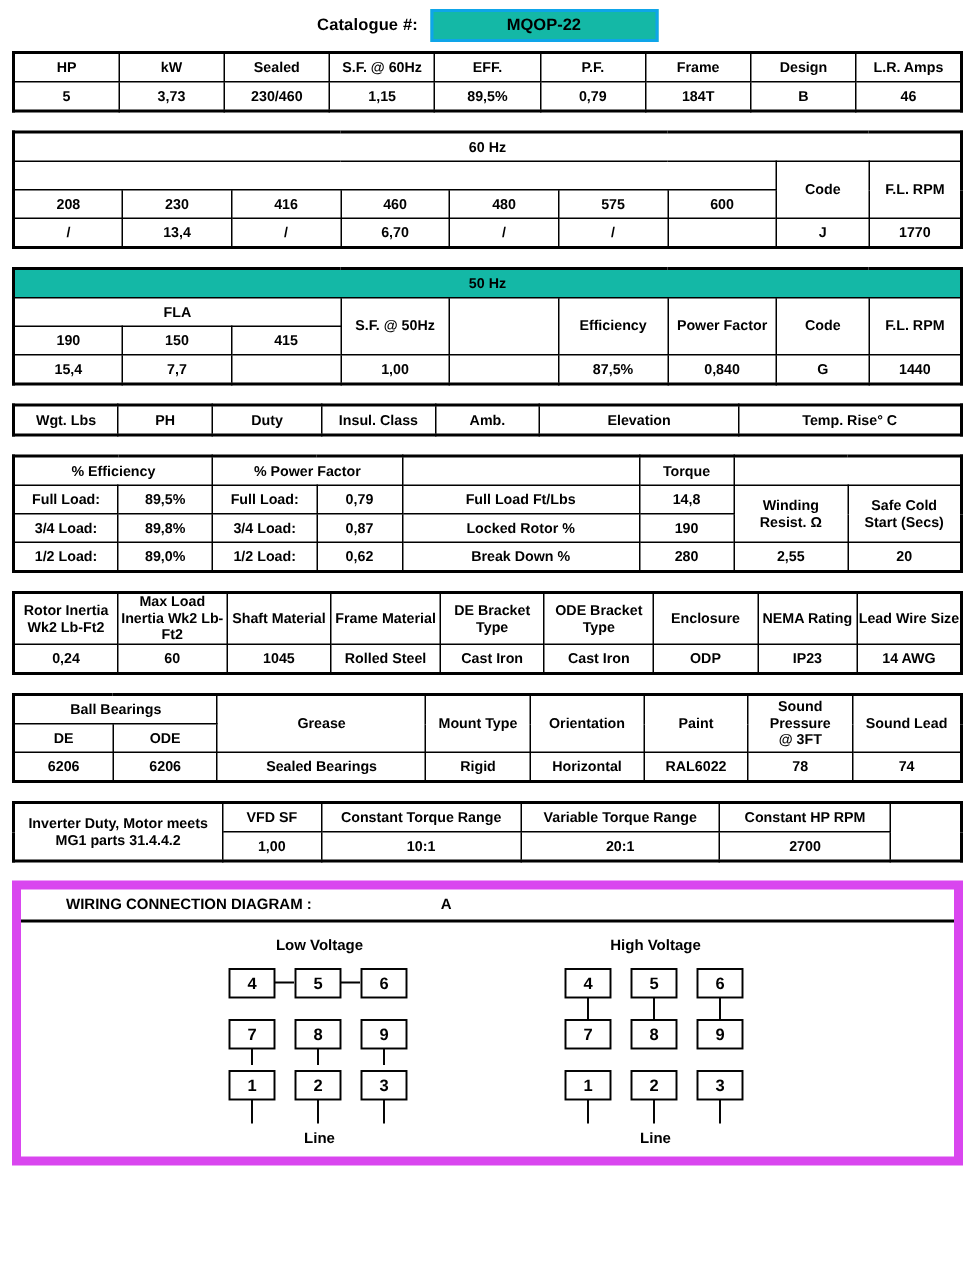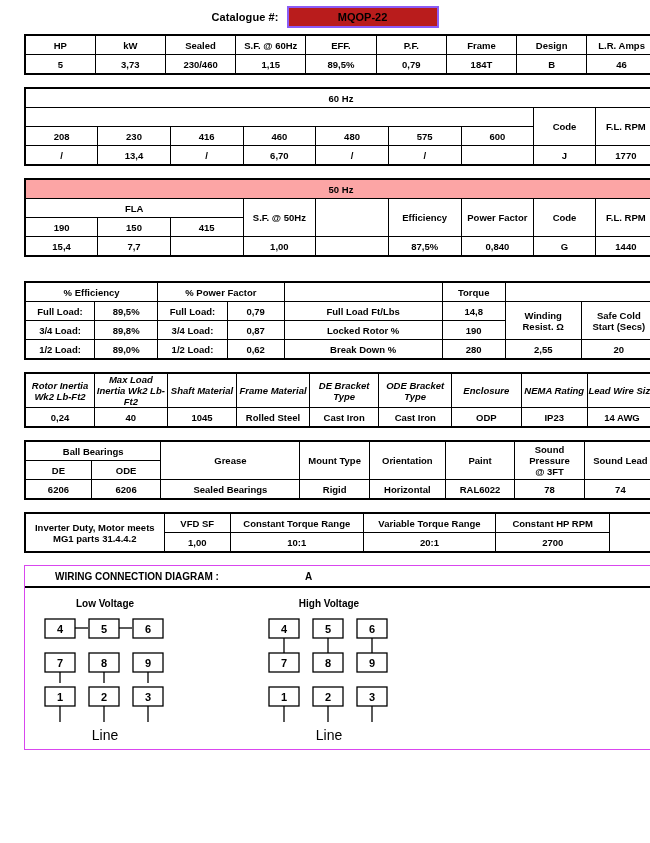--- a/index.html
+++ b/index.html
@@ -3,69 +3,69 @@
 <meta charset="utf-8">
 <style>
   html,body{margin:0;padding:0;}
   body{
     width:650px;height:843px;
     background:#ffffff;
     font-family:"Liberation Sans", sans-serif;
     color:#000;
     -webkit-font-smoothing:none;
   }
-  .page{width:650px;height:843px;position:relative;box-sizing:border-box;padding:0 24px;}
+  .page{width:650px;height:843px;position:relative;box-sizing:border-box;padding:0 8px;}
 
   
   .cat-row{display:flex;align-items:center;justify-content:center;gap:8px;height:34px;}
   .cat-label{font-size:11px;font-weight:bold;letter-spacing:.1px;}
   .cat-box{
-    width:148px;height:18px;border:2px solid #8b5cf6;
+    width:148px;height:18px;border:2px solid #0ea5e9;
     display:flex;align-items:center;justify-content:center;
-    font-size:11px;font-weight:bold;background:#b91c1c;
+    font-size:11px;font-weight:bold;background:#14b8a6;
   }
 
   
   table.blk{
     width:634px;border-collapse:collapse;table-layout:fixed;
     border:2px solid #000;margin:0 0 7px 0;background:#fff;
   }
   table.blk td{
     border:1px solid #000;
     text-align:center;vertical-align:middle;
     font-size:9.5px;font-weight:bold;
     padding:0;height:18px;line-height:11px;
     overflow:hidden;
   }
   td.hd{font-size:9.5px;font-weight:bold;}
   td.val{font-size:9.5px;font-weight:bold;}
   .h2{height:22px;}
-  .yellow{background:#fca5a5;}
-  .tall{height:46px;font-style:italic;}
+  .yellow{background:#14b8a6;}
+  .tall{height:46px;}
 
   
   .gap{height:5px;}
 
   
   .wire-wrap{
-    width:634px;border:1px solid #d946ef;box-sizing:border-box;background:#fff;
+    width:634px;border:6px solid #d946ef;box-sizing:border-box;background:#fff;
   }
   .wire-title{
     border-bottom:2px solid #000;height:20px;display:flex;align-items:center;
     font-size:10px;font-weight:bold;padding-left:30px;
   }
   .wire-title .sep{width:86px;display:inline-block;}
   .wire-body{padding:10px 0 6px 0;}
   .wire-l1{text-align:center;font-size:9.5px;font-weight:bold;margin-bottom:4px;}
   .wire-l2{text-align:center;font-size:9.5px;font-weight:bold;margin-bottom:10px;}
-  .diagrams{display:flex;gap:64px;}
+  .diagrams{display:flex;justify-content:center;gap:64px;}
   .diagram{width:160px;}
   .dg-title{text-align:center;font-size:10px;font-weight:bold;margin-bottom:9px;}
   .dg-svg{display:block;margin:0 auto;}
-  .dg-line{text-align:center;font-size:14px;font-weight:normal;margin-top:1px;}
+  .dg-line{text-align:center;font-size:10px;font-weight:bold;margin-top:1px;}
 </style>
 </head>
 <body>
 
 <div class="page">
 
   <div class="cat-row">
     <span class="cat-label">Catalogue #:</span>
     <span class="cat-box">MQOP-22</span>
   </div>
@@ -195,20 +195,29 @@
     <colgroup>
       <col style="width:11%">
         <col style="width:10%">
         <col style="width:11.5%">
         <col style="width:12%">
       <col style="width:11%">
         <col style="width:21%">
         <col style="width:23.5%">
     </colgroup>
     <tbody>
+        <tr>
+      <td class="hd">Wgt. Lbs</td>
+      <td class="hd">PH</td>
+      <td class="hd">Duty</td>
+      <td class="hd">Insul. Class</td>
+      <td class="hd">Amb.</td>
+      <td class="hd">Elevation</td>
+      <td class="hd">Temp. Rise° C</td>
+    </tr>
   </tbody>
     </table>
 
   <div class="gap"></div>
 
   <table class="blk">
     <colgroup>
       <col style="width:11%">
         <col style="width:10%">
         <col style="width:11%">
@@ -284,21 +293,21 @@
       <td class="hd tall">Shaft Material</td>
       <td class="hd tall">Frame Material</td>
       <td class="hd tall">DE Bracket Type</td>
       <td class="hd tall">ODE Bracket Type</td>
       <td class="hd tall">Enclosure</td>
       <td class="hd tall">NEMA Rating</td>
       <td class="hd tall">Lead Wire Size</td>
     </tr>
     <tr>
       <td class="val">0,24</td>
-      <td class="val">40</td>
+      <td class="val">60</td>
       <td class="val">1045</td>
       <td class="val">Rolled Steel</td>
       <td class="val">Cast Iron</td>
       <td class="val">Cast Iron</td>
       <td class="val">ODP</td>
       <td class="val">IP23</td>
       <td class="val">14 AWG</td>
     </tr>
   </tbody>
     </table>

